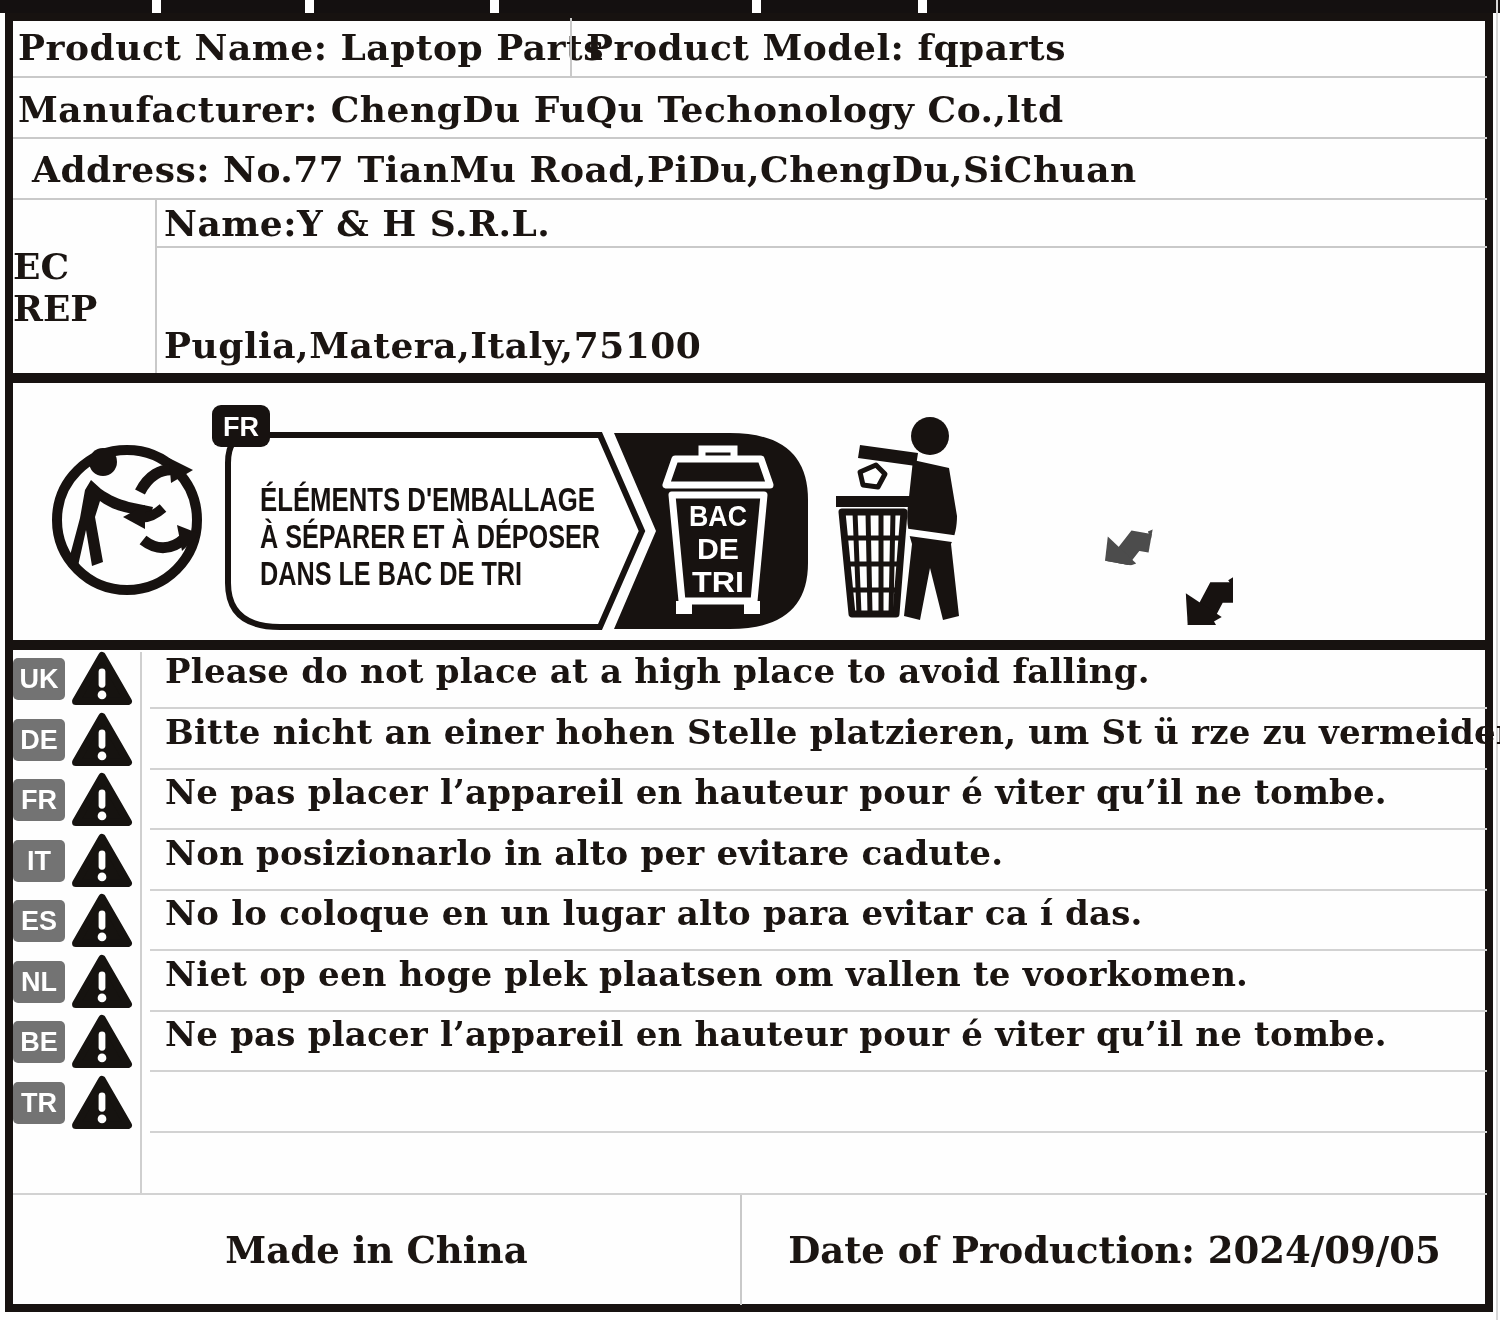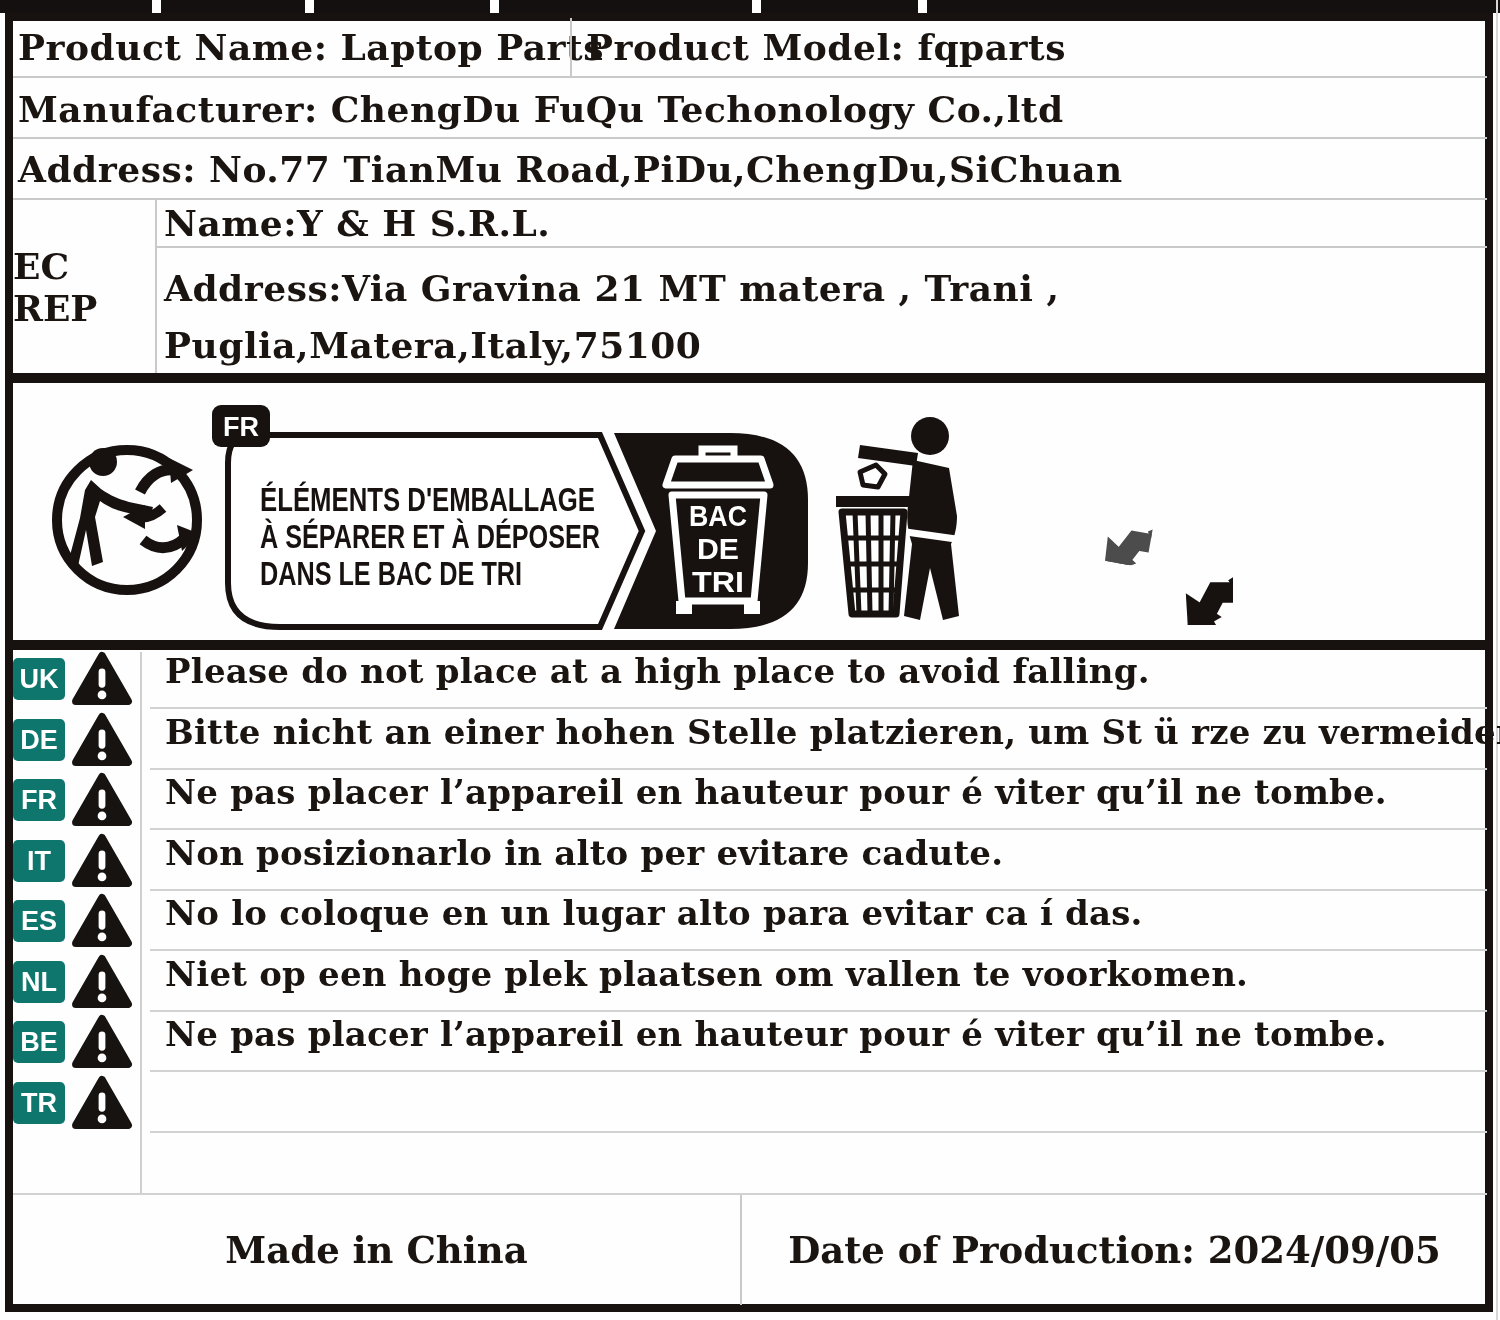--- a/index.html
+++ b/index.html
@@ -17,21 +17,21 @@
   
   .hline{height:2px;background:#c9c9c9;}
   .vline{width:2px;background:#c9c9c9;}
   
   .info-text{font-size:36px;font-weight:600;letter-spacing:0.5px;white-space:nowrap;display:flex;align-items:center;}
   .ec-label{font-size:36px;font-weight:700;word-spacing:28px;display:flex;align-items:center;justify-content:center;}
   .warn-text{font-size:34px;font-weight:600;letter-spacing:0.2px;white-space:nowrap;display:flex;align-items:center;height:100%;}
   .footer-text{font-size:37px;font-weight:700;display:flex;align-items:center;justify-content:center;}
   
   .wrow{left:5px;width:1488px;height:58px;}
-  .badge{position:absolute;left:8px;top:8px;width:52px;height:42px;background:#0f766e;color:#fff;
+  .badge{position:absolute;left:8px;top:8px;width:52px;height:42px;background:#737373;color:#fff;
          border-radius:5px;font-family:"Liberation Sans","DejaVu Sans",sans-serif;font-weight:bold;
          font-size:27px;display:flex;align-items:center;justify-content:center;}
   .tri{position:absolute;left:66px;top:1px;width:62px;height:56px;}
   .wtext{position:absolute;left:160px;top:0;height:42px;}
   .rowline{position:absolute;left:145px;right:6px;bottom:-1px;height:2px;background:#d2d2d2;}
   .sans-bold{font-family:"Liberation Sans","DejaVu Sans",sans-serif;font-weight:bold;}
   svg{display:block;}
 </style>
 </head>
 <body>
@@ -74,28 +74,27 @@
   <div class="abs right-edge"></div>
 
   <div class="abs info-text" style="left:18px;top:18px;height:58px">Product Name: Laptop Parts</div>
   <div class="abs vline" style="left:570px;top:18px;height:58px"></div>
   <div class="abs info-text" style="left:586px;top:18px;height:58px">Product Model: fqparts</div>
   <div class="abs hline" style="left:13px;top:76px;width:1474px"></div>
 
   <div class="abs info-text" style="left:18px;top:78px;height:62px">Manufacturer: ChengDu FuQu Techonology Co.,ltd</div>
   <div class="abs hline" style="left:13px;top:137px;width:1474px"></div>
 
-  <div class="abs info-text" style="left:18px;top:139px;height:59px">Address: No.77 TianMu Road,PiDu,ChengDu,SiChuan</div>
+  <div class="abs info-text" style="left:32px;top:139px;height:59px">Address: No.77 TianMu Road,PiDu,ChengDu,SiChuan</div>
   <div class="abs hline" style="left:13px;top:198px;width:1474px"></div>
 
   <div class="abs ec-label" style="left:13px;top:200px;width:142px;height:173px">EC REP</div>
   <div class="abs vline" style="left:155px;top:200px;height:173px"></div>
   <div class="abs info-text" style="left:164px;top:200px;height:46px">Name:Y &amp; H S.R.L.</div>
   <div class="abs hline" style="left:155px;top:246px;width:1332px"></div>
-  <div class="abs info-text" style="left:164px;top:258px;height:60px">Address:Via Gravina 21 MT matera , Trani ,</div>
   <div class="abs info-text" style="left:164px;top:316px;height:57px">Puglia,Matera,Italy,75100</div>
 
   <div class="abs sep" style="top:373px"></div>
 
   <svg class="abs" style="left:45px;top:420px" width="175" height="195" viewBox="0 0 175 195">
     <circle cx="82" cy="100" r="70" fill="none" stroke="#171210" stroke-width="10"></circle>
     <circle cx="58" cy="42" r="14" fill="#171210"></circle>
     <path d="M46 60 L56 69 C66 76 74 79 84 82 L108 87 L105 98 L79 92 C70 90 62 86 55 81 L50 97 L58 142 L47 146 L41 110 L33 146 L23 143 L35 98 L40 70 Z" fill="#171210"></path>
     <path d="M95 72 C103 56 116 48 130 50" fill="none" stroke="#171210" stroke-width="11"></path>
     <path d="M124 38 L148 50 L126 63 Z" fill="#171210"></path>

